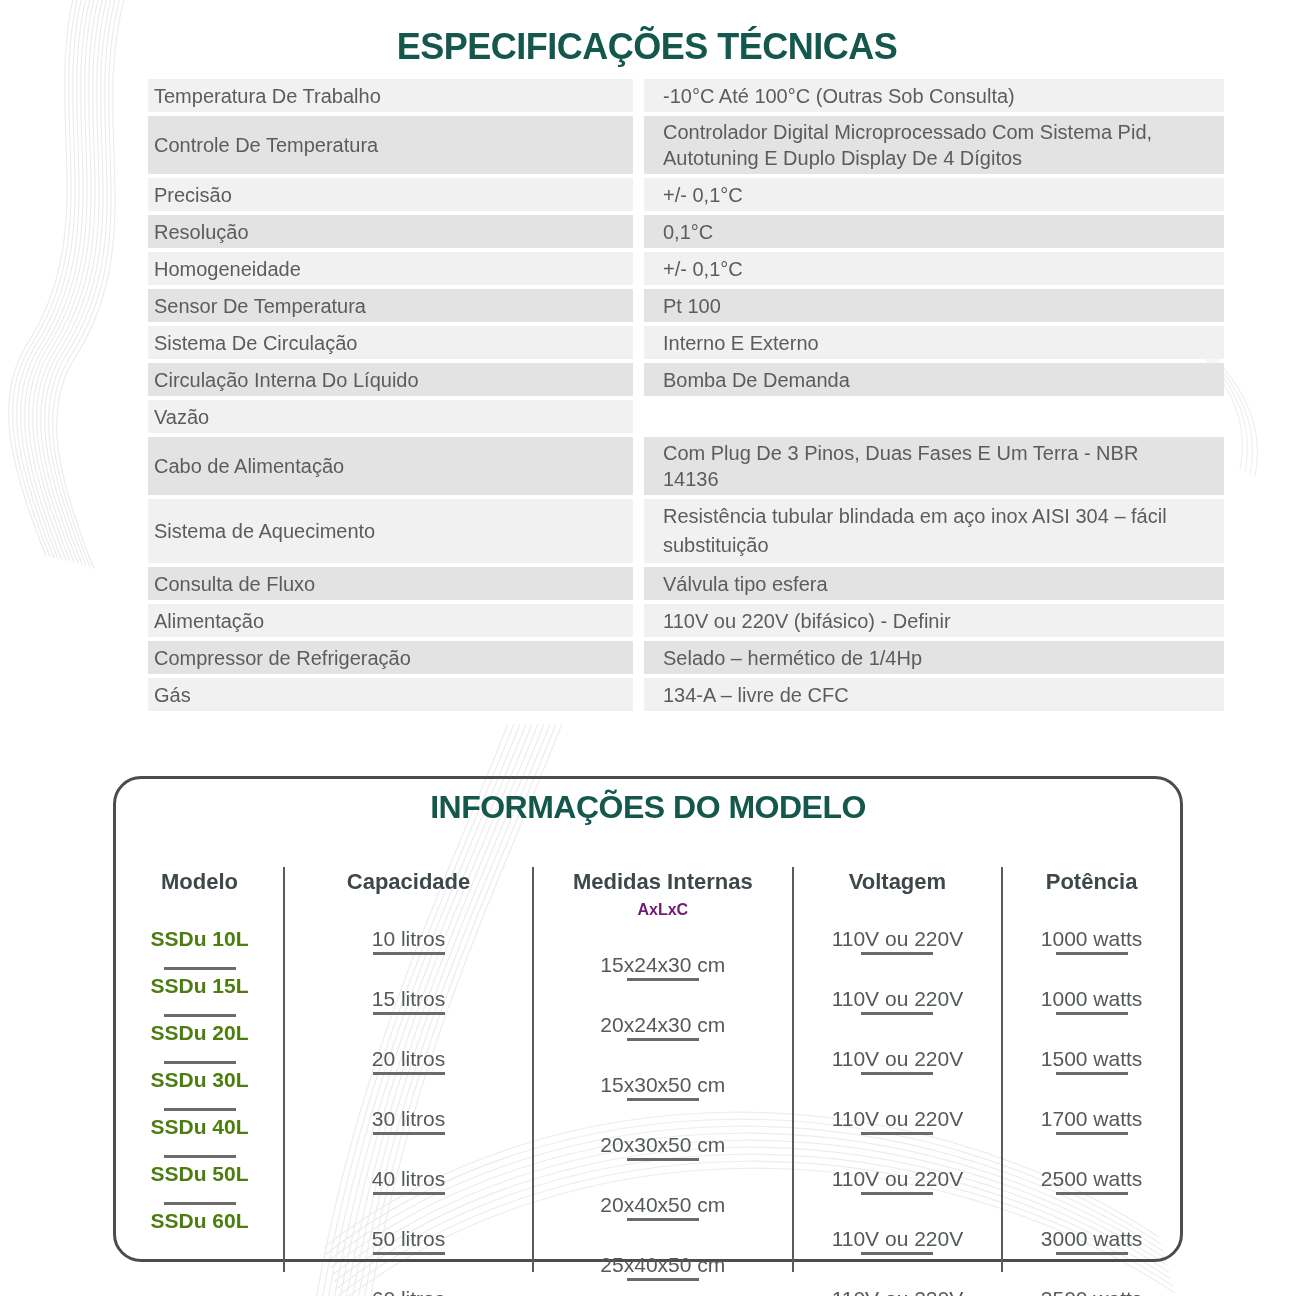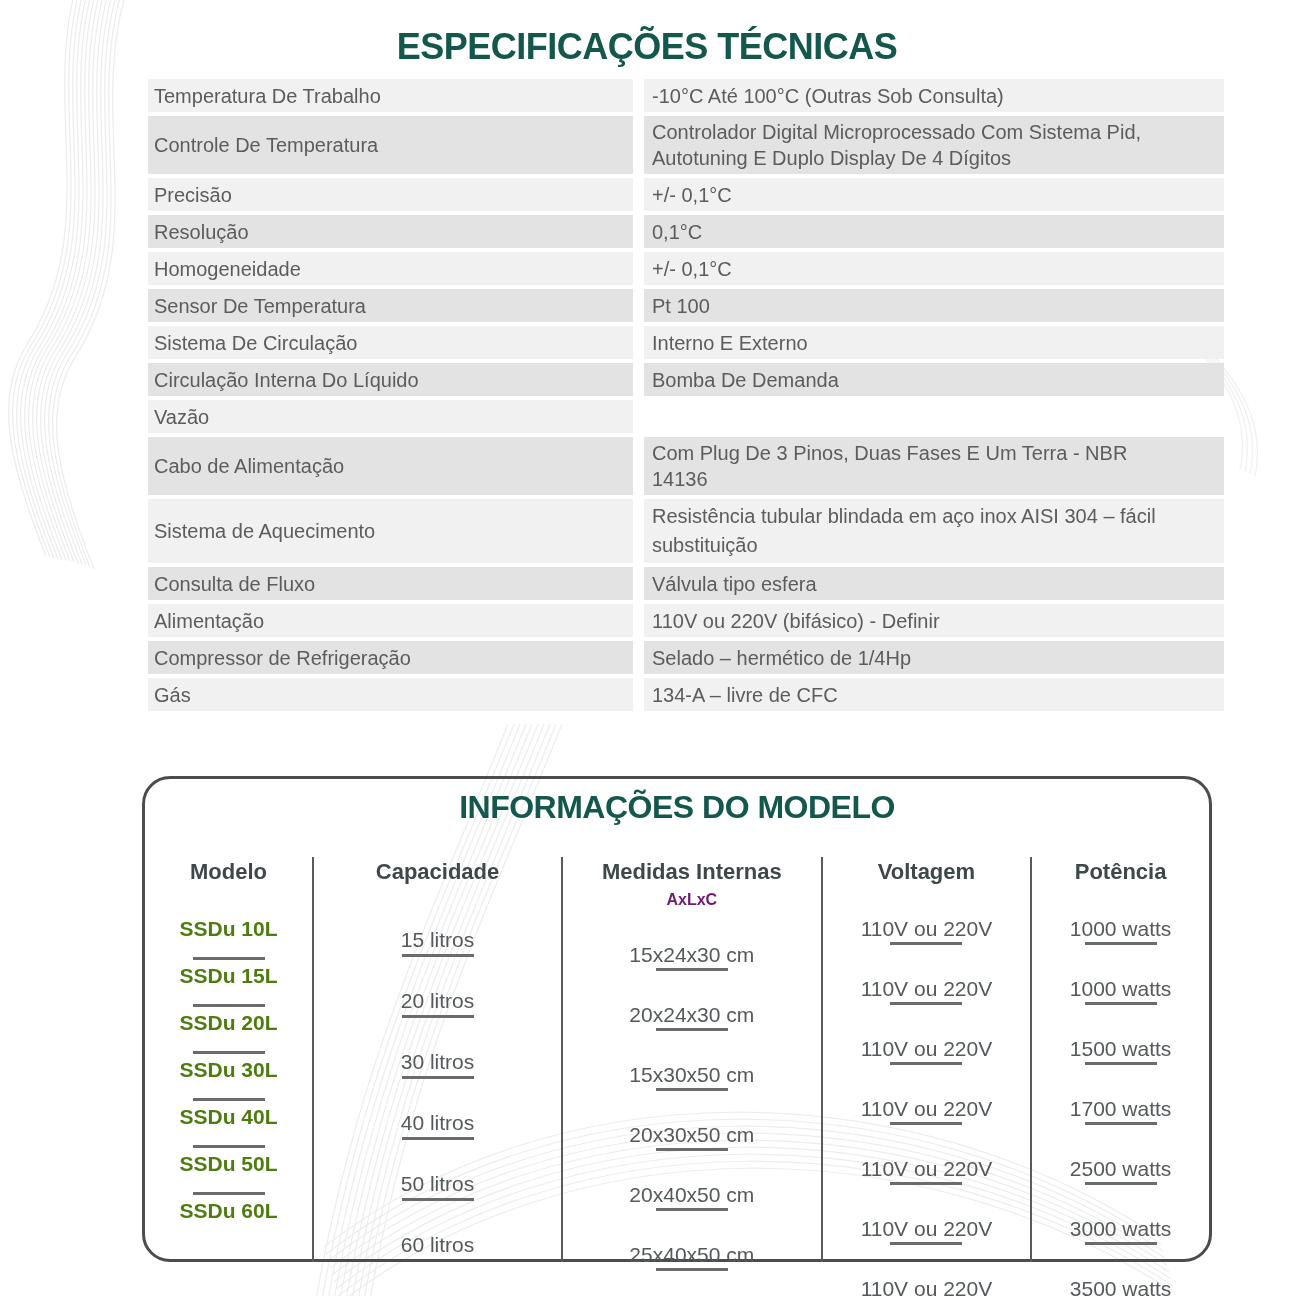--- a/index.html
+++ b/index.html
@@ -17,39 +17,38 @@
     font-size:36px;font-weight:800;letter-spacing:-0.5px;color:#14574d;margin:0;
   }
   .spec-table{position:absolute;top:79px;left:107px;width:1076px;margin-left:41px;}
   .s-row{display:flex;margin-bottom:4px;}
   .s-label,.s-value{
     box-sizing:border-box;display:flex;align-items:center;
     min-height:33px;font-size:20px;color:#5c5c5c;line-height:26px;
     padding-top:3px;padding-bottom:3px;
   }
   .s-label{width:485px;margin-right:11px;padding-left:6px;padding-right:10px;}
-  .s-value{width:580px;padding-left:8px;padding-right:48px;}
+  .s-value{width:580px;padding-left:19px;padding-right:48px;}
   .s-row:nth-child(odd) .s-label,.s-row:nth-child(odd) .s-value{background:#f1f1f1;}
   .s-row:nth-child(even) .s-label,.s-row:nth-child(even) .s-value{background:#e3e3e3;}
   .s-row.tall .s-label,.s-row.tall .s-value{min-height:56px;}
   .s-row.xtall .s-label,.s-row.xtall .s-value{min-height:64px;line-height:29px;}
 
   
   .model-box{
     position:absolute;top:776px;left:113px;width:1070px;height:486px;
     box-sizing:border-box;border:3px solid #4c4c4c;border-radius:28px;
     background:transparent;
-    margin-left:29px;
   }
   .model-title{
     position:absolute;top:10px;left:0;width:100%;text-align:center;
     font-size:32px;font-weight:800;letter-spacing:-0.5px;color:#14574d;margin:0;
   }
   .m-grid{
-    position:absolute;top:78px;left:0;width:100%;height:405px;
+    position:absolute;top:88px;left:0;width:100%;height:405px;
     display:flex;
   }
   .m-col{box-sizing:border-box;display:flex;flex-direction:column;}
   .m-col + .m-col{border-left:2px solid #5b5b5b;gap:28px;}
   .m-col-0{width:15.7%;}
   .m-col-1{width:23.4%;}
   .m-col-2{width:24.4%;}
   .m-col-3{width:19.7%;}
   .m-col-4{width:16.8%;}
   .m-head{
@@ -219,20 +218,24 @@
             <span class="rule"></span>
           </div>
         <div class="m-cell last">
             <span class="val">SSDu 60L</span>
           </div>
       </div>
 
       <div class="m-col m-col-1">
         <div class="m-head">Capacidade</div>
         <div class="m-cell">
+            <span class="val">10 litros</span>
+            <span class="rule"></span>
+          </div>
+        <div class="m-cell">
             <span class="val">15 litros</span>
             <span class="rule"></span>
           </div>
         <div class="m-cell">
             <span class="val">20 litros</span>
             <span class="rule"></span>
           </div>
         <div class="m-cell">
             <span class="val">30 litros</span>
             <span class="rule"></span>

